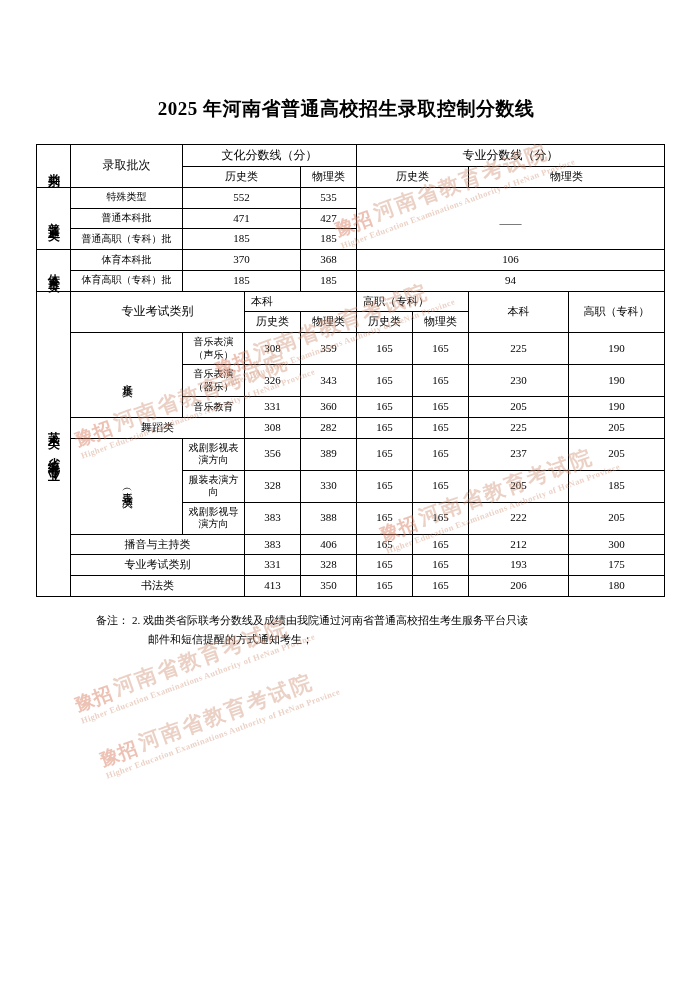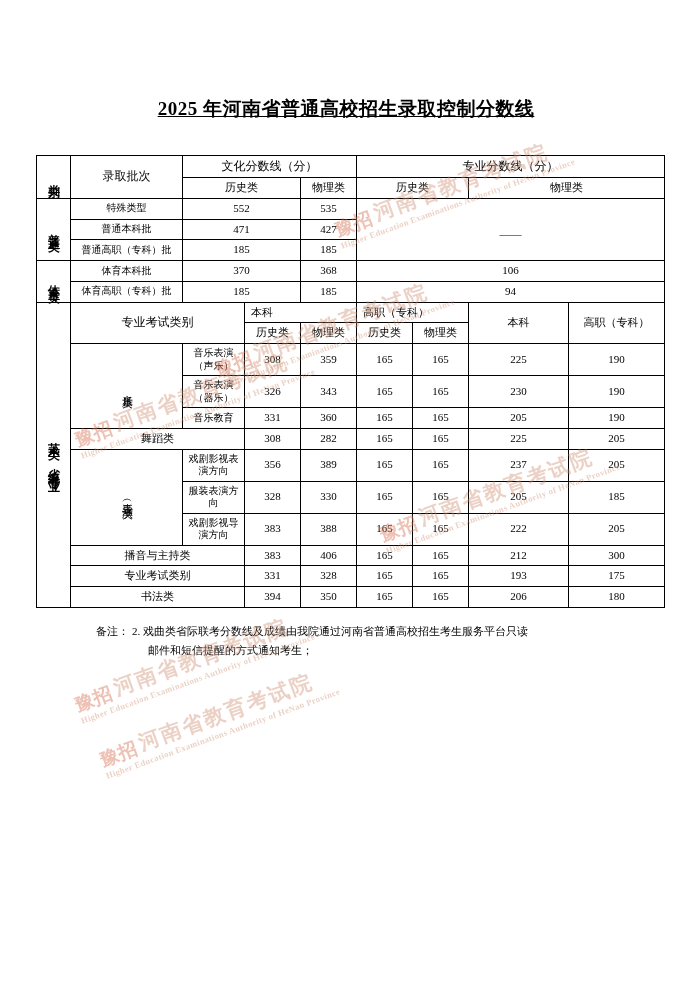--- a/index.html
+++ b/index.html
@@ -22,24 +22,23 @@
     box-sizing: border-box;
   }
   .title {
     text-align: center;
     font-size: 19px;
     font-weight: bold;
     letter-spacing: 0.5px;
     margin: 0;
     padding: 96px 8px 22px 0;
     font-family: "Liberation Serif", "DejaVu Serif", serif;
-    text-decoration: underline;
   }
   .table-wrap {
-    margin: 11px auto;
+    margin: 0 auto;
     width: 628px;
     position: relative;
   }
   table.main {
     border-collapse: collapse;
     width: 100%;
     table-layout: fixed;
     font-size: 11px;
   }
   table.main td, table.main th {
@@ -315,21 +314,21 @@
           <td>331</td>
           <td>328</td>
           <td>165</td>
           <td>165</td>
           <td>193</td>
           <td>175</td>
         </tr>
 
         <tr>
           <td colspan="2">书法类</td>
-          <td>394</td>
+          <td>413</td>
           <td>350</td>
           <td>165</td>
           <td>165</td>
           <td>206</td>
           <td>180</td>
         </tr>
       </tbody>
     </table>
   </div>
 

